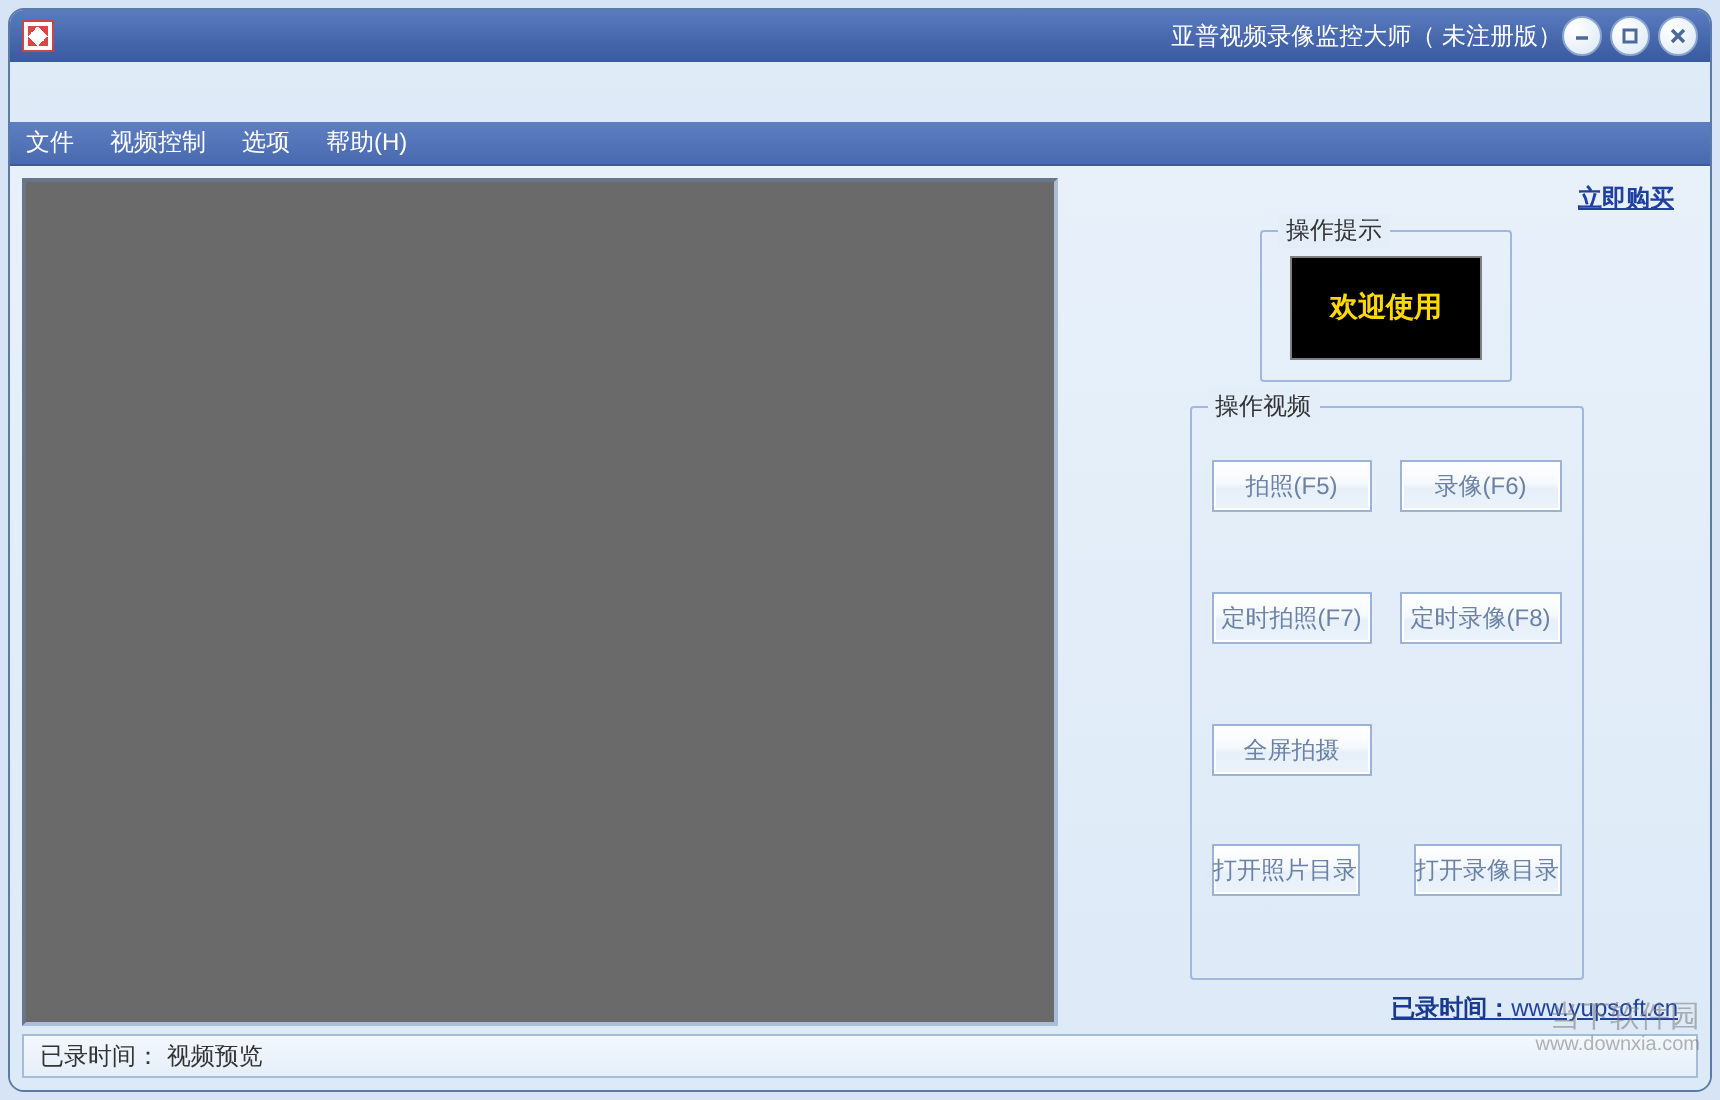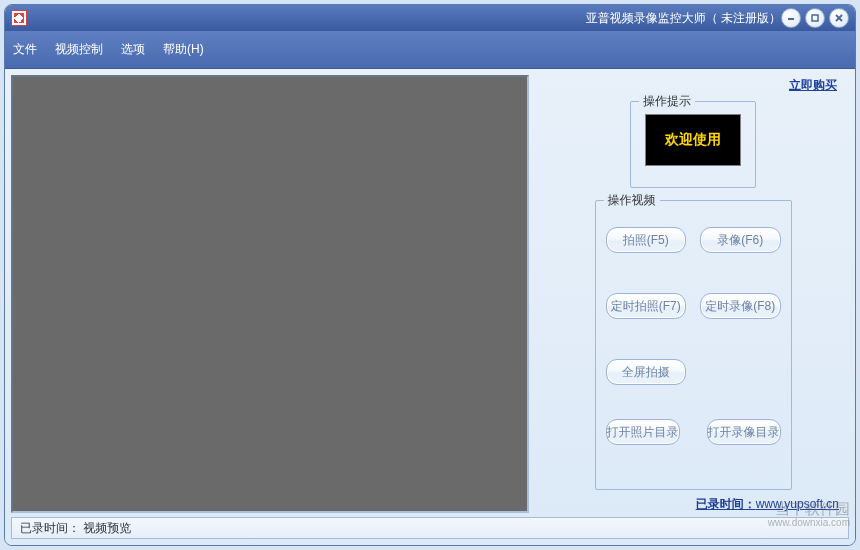--- a/index.html
+++ b/index.html
@@ -57,29 +57,30 @@
       background: radial-gradient(circle at 30% 30%, #fff, #dbe8f5);
       border: 1px solid #8aa6cc;
       display: flex;
       align-items: center;
       justify-content: center;
       font-size: 11px;
       color: #4b6a9a;
       cursor: pointer;
     }
     .menubar {
-      height: 38px;
+      height: 22px;
       background: linear-gradient(to bottom, #5f7fc2, #4a6ab0);
       display: flex;
       align-items: center;
       padding: 0 4px;
       color: #fff;
       font-size: 12px;
       gap: 10px;
       border-bottom: 1px solid #3b5a96;
+      margin-top: 30px;
     }
     .menubar .menu-item {
       padding: 2px 4px;
       cursor: pointer;
     }
     .client {
       flex: 1;
       background: linear-gradient(to bottom, #e8f1fa 0%, #dce9f7 100%);
       padding: 6px;
       display: flex;
@@ -114,21 +115,21 @@
       font-size: 12px;
     }
     .hint-area {
       margin-top: 26px;
       display: flex;
       justify-content: center;
     }
     .hint-group {
       border: 1px solid #9fb8db;
       border-radius: 2px;
-      padding: 12px 14px 21px 14px;
+      padding: 12px 14px 10px 14px;
       position: relative;
       background: transparent;
     }
     .hint-group .legend {
       position: absolute;
       top: -9px;
       left: 8px;
       background: #e4eef9;
       padding: 0 4px;
       font-size: 12px;
@@ -165,21 +166,21 @@
     }
     .btn-grid {
       display: grid;
       grid-template-columns: 1fr 1fr;
       column-gap: 14px;
       row-gap: 40px;
     }
     .xp-btn {
       height: 26px;
       border: 1px solid #9ab3d6;
-      border-radius: 11px;
+      border-radius: 0;
       background: linear-gradient(to bottom, #ffffff 0%, #f5f9fd 45%, #e7eff8 55%, #eaf2fb 100%);
       color: #6b82a6;
       font-size: 12px;
       display: flex;
       align-items: center;
       justify-content: center;
       cursor: pointer;
       box-shadow: inset 0 0 0 1px #fff;
     }
     .btn-row-last {

